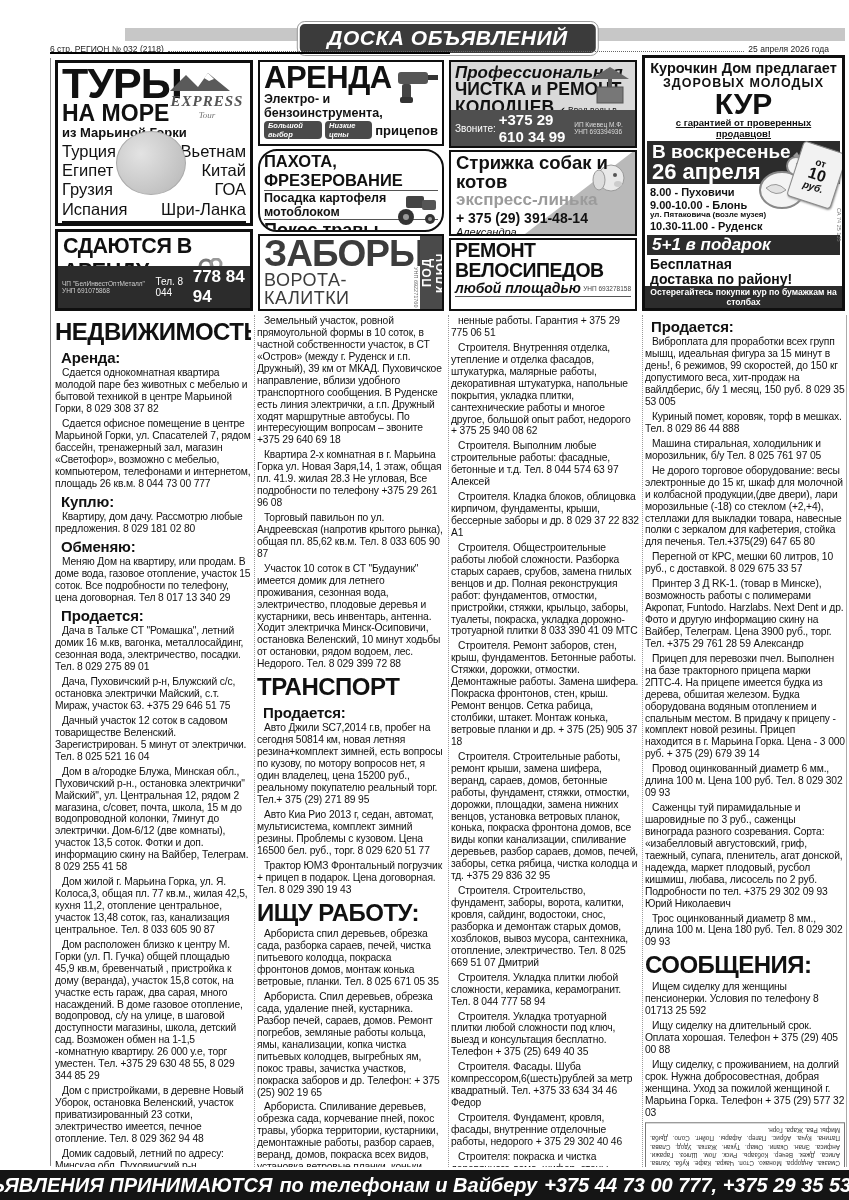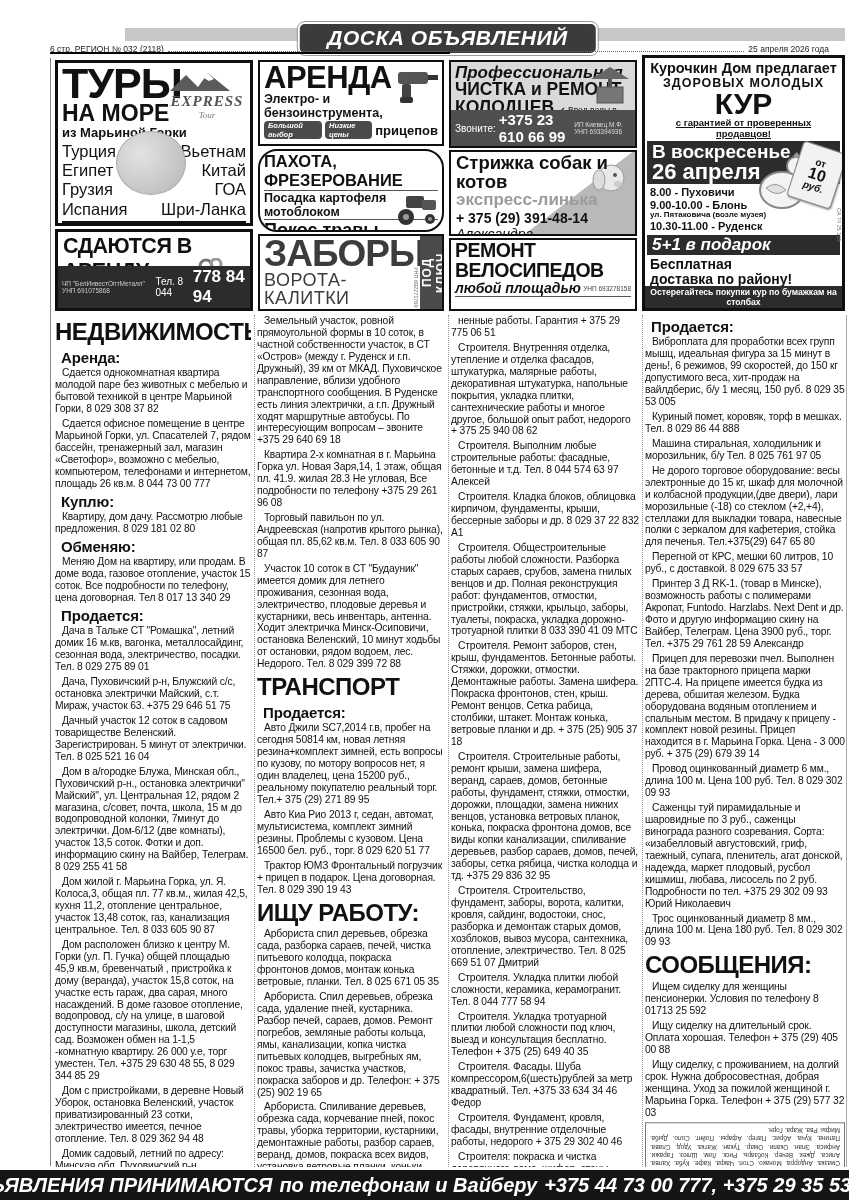--- a/index.html
+++ b/index.html
@@ -74,21 +74,21 @@
   .wells .b{font-size:8.5px;line-height:1.3;}
   .wells .call{position:absolute;left:0;right:0;bottom:0;background:#4f4f4f;color:#fff;padding:1px 4px;display:flex;align-items:center;}
   .wells .ph{font-size:15px;font-weight:900;margin-left:3px;}
   .wells .well{position:absolute;right:4px;top:3px;}
   
   .groom{left:449px;top:95px;width:188px;height:86px;padding:2px 5px;}
   .groom .tri{position:absolute;right:0;bottom:0;width:0;height:0;border-bottom:84px solid #b9b9b9;border-left:110px solid transparent;}
   .groom .t1{font-size:18.5px;font-weight:900;line-height:1;position:relative;}
   .groom .t2{font-size:17px;font-weight:700;color:#9b9b9b;line-height:1.1;position:relative;}
   .groom .ph{font-size:14px;font-weight:700;position:relative;}
-  .groom .nm{font-size:14px;font-style:italic;position:relative;}
+  .groom .nm{font-size:11px;font-style:italic;position:relative;}
   .groom .dog{position:absolute;right:6px;top:8px;}
   
   .bikes{left:449px;top:183px;width:188px;height:73px;padding:1px 4px;}
   .bikes .t1{font-size:19.5px;font-weight:900;letter-spacing:-.5px;line-height:1;}
   .bikes .r2{display:flex;justify-content:space-between;align-items:center;border-bottom:1px solid #555;}
   .bikes .t2{font-size:14px;font-weight:800;font-style:italic;}
   
   .chick{left:642px;top:0;width:203px;height:256px;border-width:3px;padding:2px 5px;}
   .chick .l1{font-size:14.5px;font-weight:800;}
   .chick .l2{font-size:12.5px;font-weight:800;letter-spacing:1px;}
@@ -266,21 +266,21 @@
       <div class="t2">ЧИСТКА и РЕМОНТ</div>
       <div>
         <span class="t3">КОЛОДЦЕВ</span>
         <span class="b">
           ✔ <span>Ввод воды в дом</span><br>
           ✔ <span>Копка новых колодцев</span>
         </span>
       </div>
       <div class="call">
         <span style="font-size:10px">Звоните:</span>
-        <span class="ph">+375 23 610 66 99</span>
+        <span class="ph">+375 29 610 34 99</span>
         <span class="tiny" style="color:#ddd;margin-left:3px">ИП Киевец М.Ф. УНП 693394936</span>
       </div>
     </div>
 
     <div class="adbox groom">
       <div class="tri"></div>
       <div class="dog">
         <svg width="44" height="44" viewBox="0 0 44 44">
             <circle cx="26" cy="18" r="13" fill="#e9e9e9" stroke="#999"></circle>
             <ellipse cx="14" cy="20" rx="6" ry="10" fill="#ddd" stroke="#999"></ellipse>

